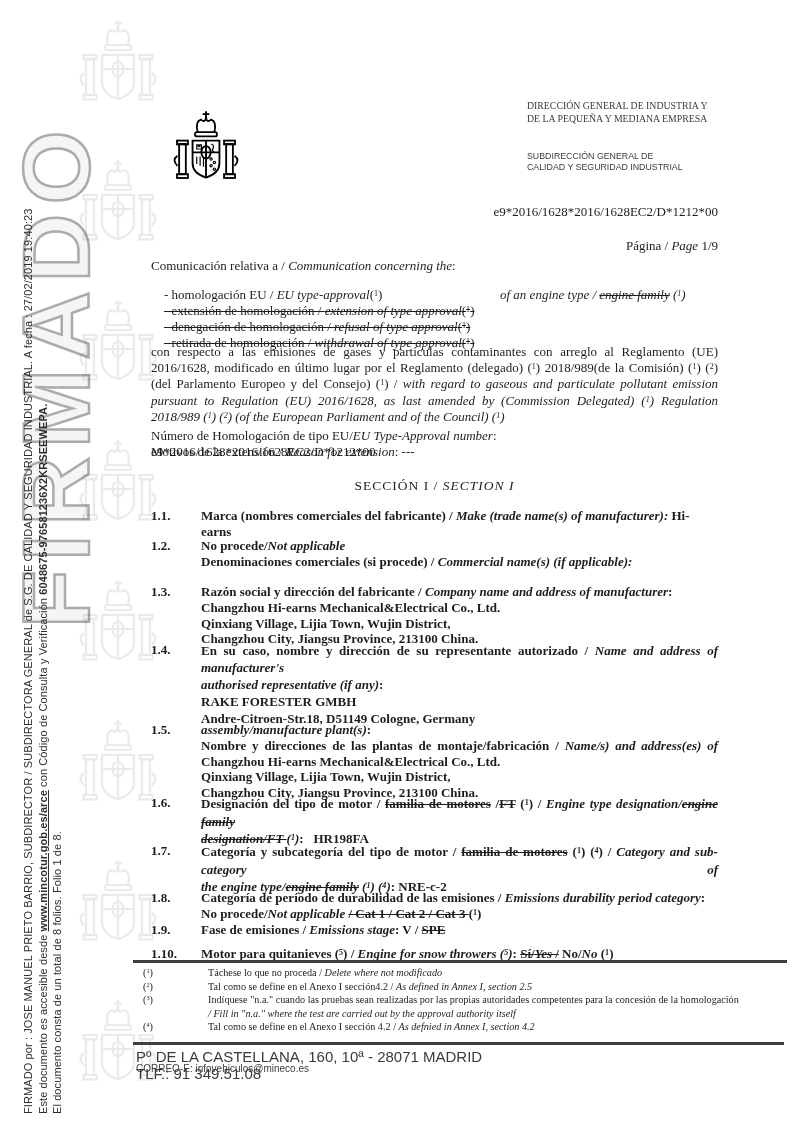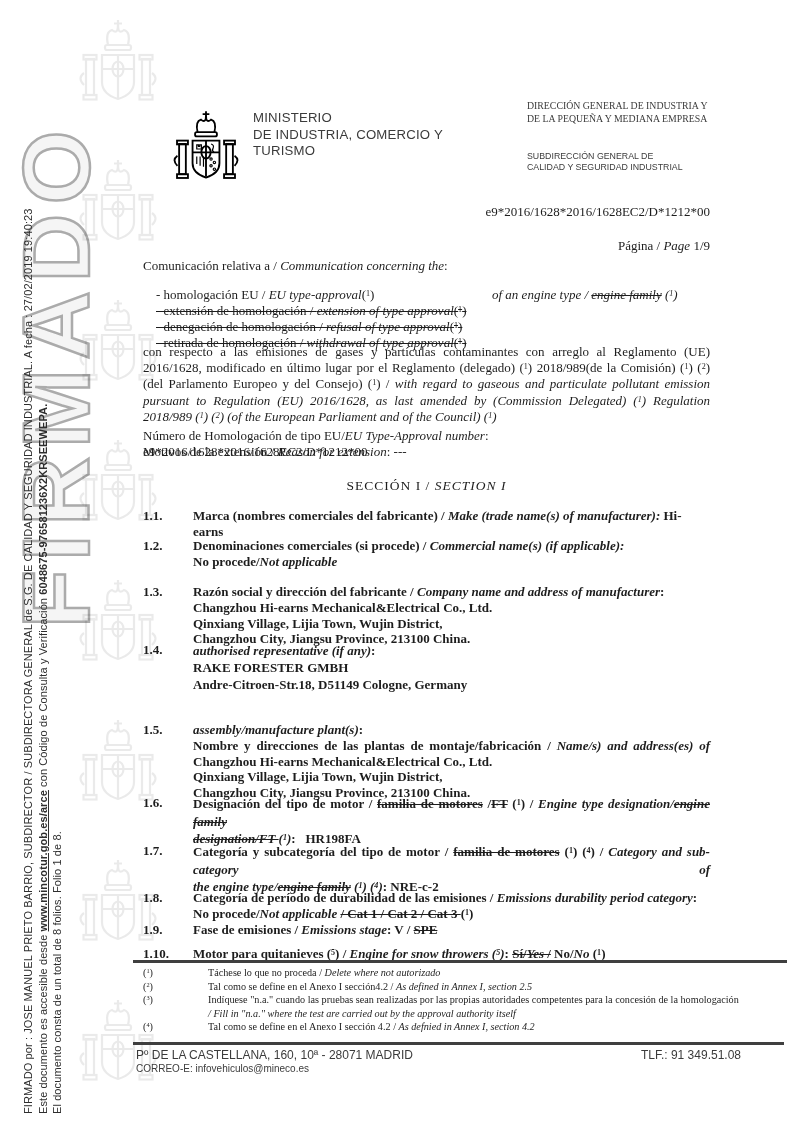--- a/index.html
+++ b/index.html
@@ -40,21 +40,21 @@
     font-family:Liberation Serif, serif;font-size:9.8px;
     line-height:12.5px;color:#3b3b3b;
   }
   .subdg{
     position:absolute;left:527px;top:151px;
     font-family:"Liberation Sans", sans-serif;font-size:8.8px;
     line-height:11px;color:#3b3b3b;
   }
 
   
-  .doc{position:absolute;left:143px;width:567px;top:0;height:1121px;font-size:13px;}
+  .doc{position:absolute;left:151px;width:567px;top:0;height:1121px;font-size:13px;}
   .abs{position:absolute;left:0;right:0;}
   .r{text-align:right;}
   .just{text-align:justify;}
   .jl{text-align:justify;text-align-last:justify;}
   .line{line-height:16px;}
   .opt-left{position:absolute;left:13px;top:287px;width:330px;line-height:16px;}
   .opt-right{position:absolute;left:349px;top:287px;width:218px;line-height:16px;}
   .title-c{text-align:center;letter-spacing:1px;}
 
   .item{position:absolute;left:0;right:0;display:flex;font-weight:bold;}
@@ -79,21 +79,21 @@
   
   .footnotes{position:absolute;left:143px;width:644px;top:966px;font-size:10.2px;}
   .fn-row{display:flex;line-height:13.5px;}
   .fn-marker{width:65px;flex:none;}
   .fn-text{flex:1;}
 
   
   .footer-l1{
     position:absolute;left:136px;width:605px;top:1048px;display:flex;
     justify-content:space-between;
-    font-family:"Liberation Sans", sans-serif;font-size:12px;color:#3b3b3b;
+    font-family:"Liberation Sans", sans-serif;font-size:15px;color:#3b3b3b;flex-direction:column;
   }
   .footer-l2{
     position:absolute;left:136px;top:1063px;
     font-family:"Liberation Sans", sans-serif;font-size:10px;color:#3b3b3b;
   }
 </style>
 </head>
 <body>
 
 <div class="page">
@@ -155,25 +155,20 @@
       <path d="M39,50 v-5 h2 v2 h1.5 v-2 h2 v5 z"></path>
       <path d="M56,44 q4,1 2.5,5 q-2,3 1,5"></path>
       <path d="M39,59 v9 M43,59 v11 M47,59 v12"></path>
       <circle cx="56" cy="62" r="1.4"></circle>
         <circle cx="60" cy="66" r="1.4"></circle>
         <circle cx="56" cy="70" r="1.4"></circle>
         <circle cx="60" cy="74" r="1.4"></circle>
     </g>
   </svg>
 
-  <div class="ministry">
-    <div>MINISTERIO</div>
-    <div>DE INDUSTRIA, COMERCIO Y</div>
-    <div>TURISMO</div>
-  </div>
 
   <div class="dg">
     <div>DIRECCIÓN GENERAL DE INDUSTRIA Y</div>
     <div>DE LA PEQUEÑA Y MEDIANA EMPRESA</div>
   </div>
 
   <div class="subdg">
     <div>SUBDIRECCIÓN GENERAL DE</div>
     <div>CALIDAD Y SEGURIDAD INDUSTRIAL</div>
   </div>
@@ -206,38 +201,39 @@
     <div class="item lh158" style="top:508px">
       <div class="inum">1.1.</div>
       <div class="ibody">
         <div class="il"><span>Marca (nombres comerciales del fabricante) / </span><span class="it">Make (trade name(s) of manufacturer):</span><span> Hi-earns</span></div>
       </div>
     </div>
 
     <div class="item lh158" style="top:538px">
       <div class="inum">1.2.</div>
       <div class="ibody">
+        <div class="il"><span>No procede/</span><span class="it">Not applicable</span></div>
         <div class="il"><span>Denominaciones comerciales (si procede) / </span><span class="it">Commercial name(s) (if applicable):</span></div>
-        <div class="il"><span>No procede/</span><span class="it">Not applicable</span></div>
       </div>
     </div>
 
     <div class="item lh158" style="top:584px">
       <div class="inum">1.3.</div>
       <div class="ibody">
         <div class="il"><span>Razón social y dirección del fabricante / </span><span class="it">Company name and address of manufacturer</span><span>:</span></div>
         <div class="il"><span>Changzhou Hi-earns Mechanical&amp;Electrical Co., Ltd.</span></div>
         <div class="il"><span>Qinxiang Village, Lijia Town, Wujin District,</span></div>
         <div class="il"><span>Changzhou City, Jiangsu Province, 213100 China.</span></div>
       </div>
     </div>
 
     <div class="item lh17" style="top:642px">
       <div class="inum">1.4.</div>
       <div class="ibody">
+        <div class="il jl"><span>En su caso, nombre y dirección de su representante autorizado / </span><span class="it">Name and address of manufacturer's</span></div>
         <div class="il"><span class="it">authorised representative (if any)</span><span>:</span></div>
         <div class="il"><span>RAKE FORESTER GMBH</span></div>
         <div class="il"><span>Andre-Citroen-Str.18, D51149 Cologne, Germany</span></div>
       </div>
     </div>
 
     <div class="item lh158" style="top:722px">
       <div class="inum">1.5.</div>
       <div class="ibody">
         <div class="il"><span class="it">assembly/manufacture plant(s)</span><span>:</span></div>
@@ -286,21 +282,21 @@
       </div>
     </div>
 
   </div>
 
   <div class="rule fn-rule"></div>
 
   <div class="footnotes">
     <div class="fn-row">
       <div class="fn-marker"><span>(</span><span class="sup">1</span><span>)</span></div>
-      <div class="fn-text"><span>Táchese lo que no proceda / </span><span class="it">Delete where not autorizado</span></div>
+      <div class="fn-text"><span>Táchese lo que no proceda / </span><span class="it">Delete where not modificado</span></div>
     </div>
     <div class="fn-row">
       <div class="fn-marker"><span>(</span><span class="sup">2</span><span>)</span></div>
       <div class="fn-text"><span>Tal como se define en el Anexo I sección4.2 / </span><span class="it">As defined in Annex I, section 2.5</span></div>
     </div>
     <div class="fn-row">
       <div class="fn-marker"><span>(</span><span class="sup">3</span><span>)</span></div>
       <div class="fn-text">
         <div><span>Indíquese "n.a." cuando las pruebas sean realizadas por las propias autoridades competentes para la concesión de la homologación</span></div>
         <div><span class="it">/ </span><span class="it">Fill in "n.a." where the test are carried out by the approval authority itself</span></div>

